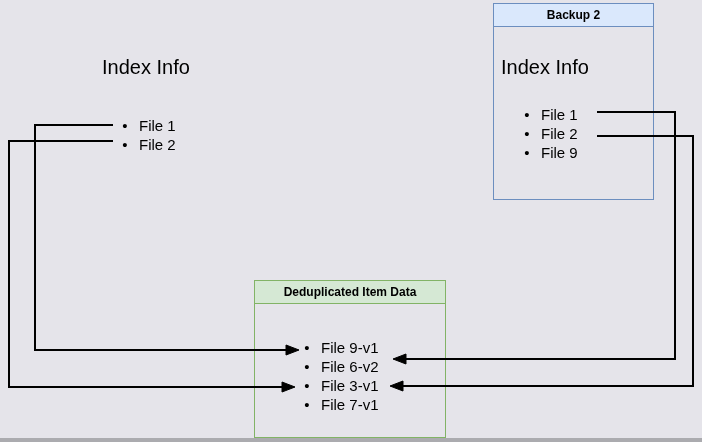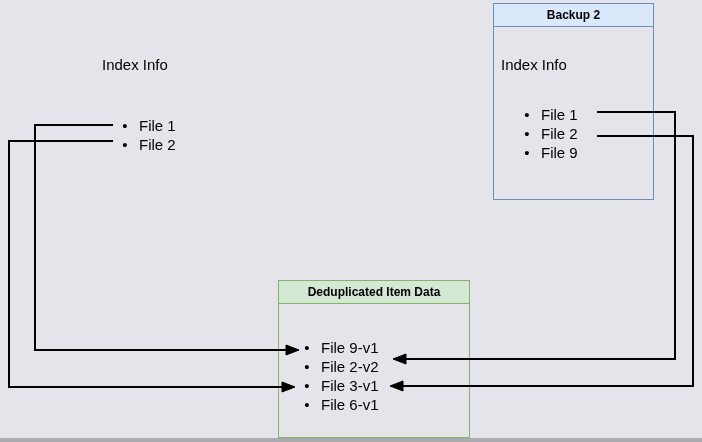--- a/index.html
+++ b/index.html
@@ -21,35 +21,35 @@
     overflow: hidden;
   }
   .canvas { position: relative; width: 702px; height: 442px; }
 
   .node {
     position: absolute;
     border: 1px solid;
     background: transparent;
   }
   .node.blue { border-color: var(--box_border_blue); }
-  .node.green { border-color: var(--box_border_green); margin-left: 24px; }
+  .node.green { border-color: var(--box_border_green); }
   .node-header {
     height: 23px;
     line-height: 23px;
     text-align: center;
     font-weight: bold;
     font-size: 12px;
     border-bottom: 1px solid;
   }
   .blue .node-header { background: var(--box_header_blue); border-color: var(--box_border_blue); }
   .green .node-header { background: var(--box_header_green); border-color: var(--box_border_green); }
 
   .floating-label {
     position: absolute;
-    font-size: 15px;
+    font-size: 20px;
     white-space: nowrap;
     text-align: center;
   }
 
   .file-list {
     position: absolute;
     list-style: none;
     font-size: 15px;
   }
   .file-list li {
@@ -131,29 +131,29 @@
       <span>Deduplicated Item Data</span>
     </div>
   </div>
   <ul class="file-list" style="left:302px; top:338px;">
     <li>
       <span class="bullet">•</span>
       <span>File 9-v1</span>
     </li>
     <li>
       <span class="bullet">•</span>
-      <span>File 2-v2</span>
+      <span>File 6-v2</span>
     </li>
     <li>
       <span class="bullet">•</span>
       <span>File 3-v1</span>
     </li>
     <li>
       <span class="bullet">•</span>
-      <span>File 6-v1</span>
+      <span>File 7-v1</span>
     </li>
   </ul>
 
   <svg class="wires" viewBox="0 0 702 442">
 
     <g>
       <path d="M113,125 L35,125 L35,350 L287,350"></path>
       <polygon points="299,350 286,345 286,355"></polygon>
     </g>
 

